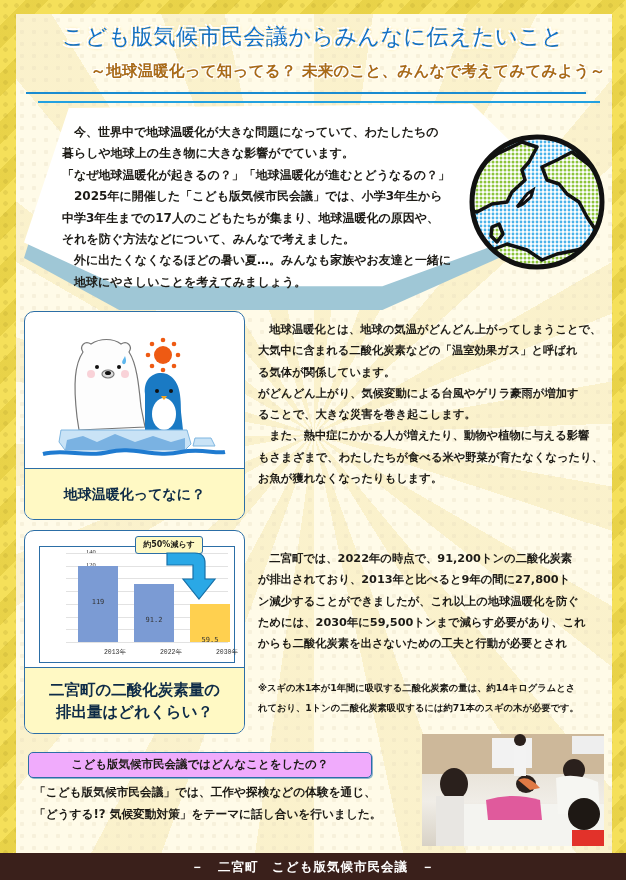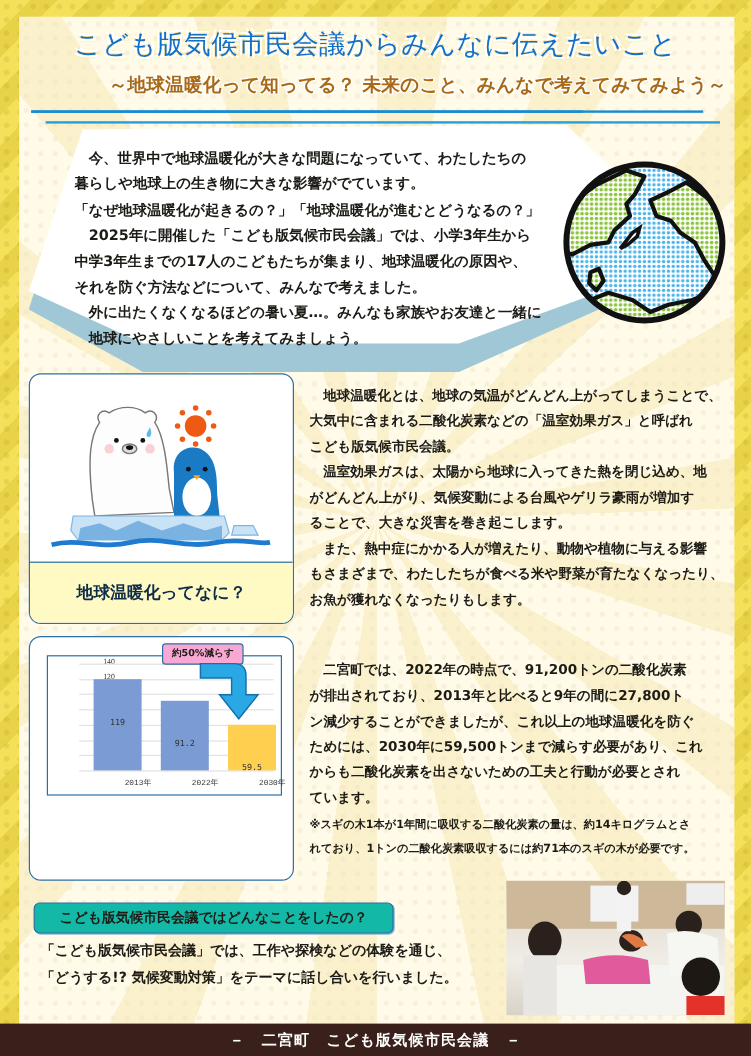--- a/index.html
+++ b/index.html
@@ -103,28 +103,28 @@
   .note p { white-space: nowrap; }
 
   
   .chart-frame { position: absolute; left: 14px; top: 15px; width: 196px; height: 117px; border: 1.2px solid #2c6ea6; }
   .axis-label { position: absolute; font-size: 6.5px; color: #333; font-family: Liberation Serif, serif; margin-left: 40px; }
   .grid { position: absolute; left: 42px; width: 160px; height: 0.8px; background: #e2e2e2; }
   .bar { position: absolute; bottom: 0; }
   .bar-val { position: absolute; font-size: 7px; color: #333; text-align: center; font-family: "DejaVu Sans Mono", monospace; margin-top: 42px; }
   .cat-label { position: absolute; font-size: 6.5px; color: #333; text-align: right; font-family: Liberation Mono, monospace; }
   .reduce-tag {
-    position: absolute; left: 110px; top: 5px; width: 68px; height: 18px; background: #f9a8d4;
+    position: absolute; left: 110px; top: 5px; width: 68px; height: 18px; background: #fef9c3;
     border: 1.2px solid #2c6ea6; border-radius: 3px; font-size: 8px; font-weight: bold; text-align: center;
     line-height: 16px; color: #1d1b16;
   }
 
   
   .q-box {
-    position: absolute; left: 28px; top: 752px; width: 300px; height: 26px; background: #14b8a6;
+    position: absolute; left: 28px; top: 752px; width: 344px; height: 26px; background: #f0abfc;
     border: 1.5px solid #2c6ea6; border-radius: 5px; text-align: center; font-size: 11.5px;
     line-height: 23px; font-weight: bold; color: #1d1b16;
     box-shadow: 1px 1px 0 #8fb5cc;
   }
   .bottom-text {
     position: absolute; left: 34px; top: 781px; width: 380px;
     font-size: 11.7px; line-height: 22px; font-weight: bold; color: #1d1b16;
   }
   .bottom-text p { white-space: nowrap; }
   .photo {
@@ -239,22 +239,21 @@
         <path d="M18 142 C40 136 60 146 84 140 C108 134 130 146 156 140 C176 136 190 142 200 140" stroke="#1f7bd0" stroke-width="4" fill="none"></path>
       </g>
     </svg>
   </div>
   <div class="card-caption">地球温暖化ってなに？</div>
 </div>
 
 <div class="right-text rt1">
   <p>　地球温暖化とは、地球の気温がどんどん上がってしまうことで、</p>
   <p>大気中に含まれる二酸化炭素などの「温室効果ガス」と呼ばれ</p>
-  <p>こども版気候市民会議。</p>
-  <p>　温室効果ガスは、太陽から地球に入ってきた熱を閉じ込め、地</p>
+  <p>る気体が関係しています。</p>
   <p>がどんどん上がり、気候変動による台風やゲリラ豪雨が増加す</p>
   <p>ることで、大きな災害を巻き起こします。</p>
   <p>　また、熱中症にかかる人が増えたり、動物や植物に与える影響</p>
   <p>もさまざまで、わたしたちが食べる米や野菜が育たなくなったり、</p>
   <p>お魚が獲れなくなったりもします。</p>
 </div>
 
 <div class="card card2">
   <div class="chart-frame">
 
@@ -287,29 +286,32 @@
         <div class="bar-val" style="left: 150px; width: 40px; top: 47.175px;">59.5</div>
         <div class="cat-label" style="left: 142px; width: 56px; top: 101px;">2030年</div>
       </div>
   </div>
   <div class="reduce-tag">約50%減らす</div>
   <div style="position:absolute;left:140px;top:20px;">
     <svg width="56" height="52" viewBox="0 0 56 52">
       <path d="M2 2 L30 2 Q40 2 40 12 L40 28 L50 28 L34 48 L18 28 L28 28 L28 14 L2 14 Z" fill="#2aa8e6" stroke="#1670a8" stroke-width="1.2"></path>
     </svg>
   </div>
+  <div class="card-caption">
+    <div>二宮町の二酸化炭素量の</div>
+    <div>排出量はどれくらい？</div>
+  </div>
 </div>
 
 <div class="right-text rt2">
   <p>　二宮町では、2022年の時点で、91,200トンの二酸化炭素</p>
   <p>が排出されており、2013年と比べると9年の間に27,800ト</p>
   <p>ン減少することができましたが、これ以上の地球温暖化を防ぐ</p>
   <p>ためには、2030年に59,500トンまで減らす必要があり、これ</p>
   <p>からも二酸化炭素を出さないための工夫と行動が必要とされ</p>
-  <p>ています。</p>
 </div>
 <div class="note">
   <p>※スギの木1本が1年間に吸収する二酸化炭素の量は、約14キログラムとさ</p>
   <p>れており、1トンの二酸化炭素吸収するには約71本のスギの木が必要です。</p>
 </div>
 
 <div class="q-box">こども版気候市民会議ではどんなことをしたの？</div>
 <div class="bottom-text">
   <p>「こども版気候市民会議」では、工作や探検などの体験を通じ、</p>
   <p>「どうする!? 気候変動対策」をテーマに話し合いを行いました。</p>

